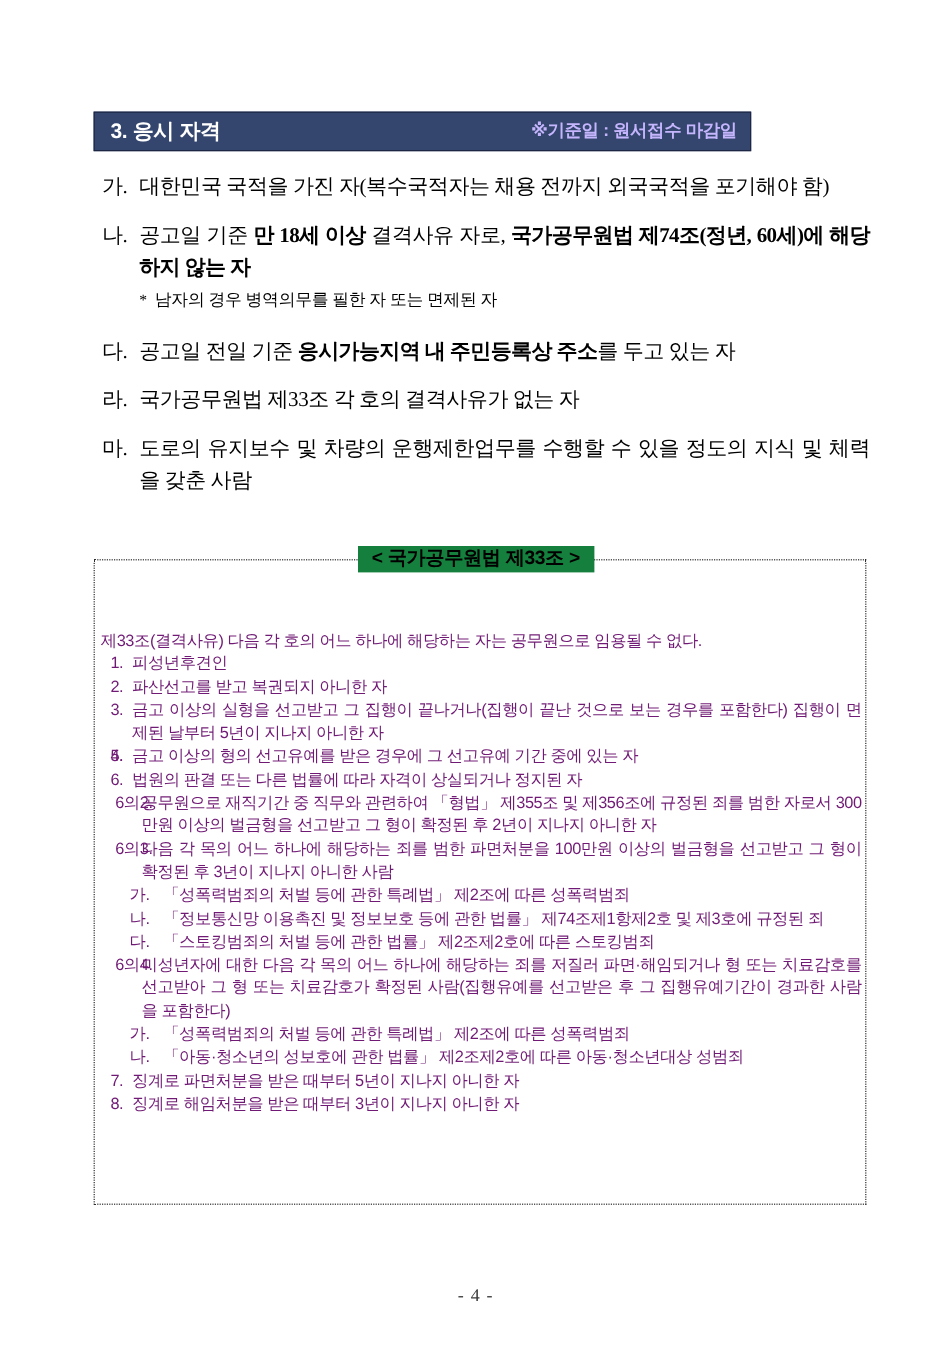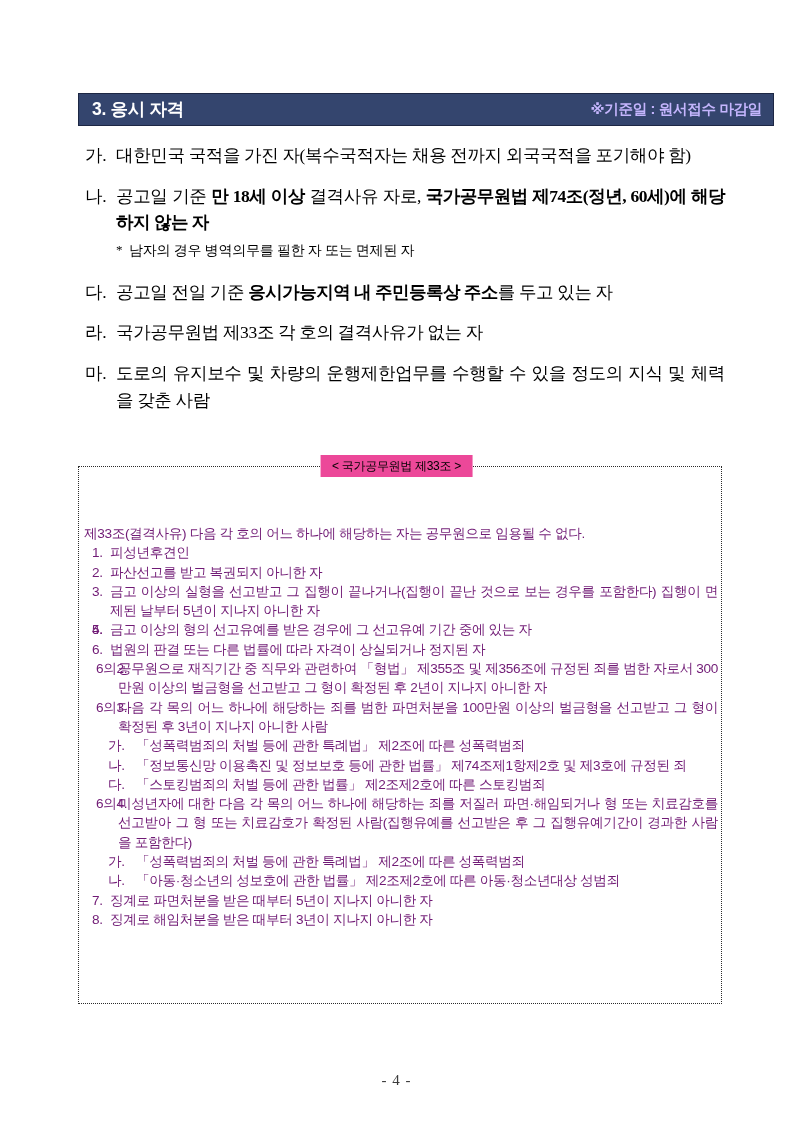--- a/index.html
+++ b/index.html
@@ -23,21 +23,21 @@
     width: 793px;
     height: 1121px;
     background: #ffffff;
   }
 
   
   .section-header {
     position: absolute;
     left: 78px;
     top: 93px;
-    width: 696px;
+    width: 548px;
     height: 33px;
     background: #34456e;
     border: 1px solid #1d2744;
     box-sizing: border-box;
     display: flex;
     align-items: center;
     justify-content: space-between;
     padding: 0 11px 0 13px;
   }
   .section-header .sh-title {
@@ -113,25 +113,25 @@
     height: 538px;
     border: 1px dotted #2b2b2b;
     box-sizing: border-box;
     background: transparent;
   }
   .lawbox-title {
     position: absolute;
     left: 50%;
     top: 455px;
     transform: translateX(-50%);
-    background: #ec4899;
+    background: #15803d;
     padding: 0 12px;
     font-family: "Liberation Sans", "DejaVu Sans", sans-serif;
-    font-weight: normal;
-    font-size: 12px;
+    font-weight: bold;
+    font-size: 16px;
     letter-spacing: -0.3px;
     line-height: 22px;
     white-space: nowrap;
     z-index: 3;
   }
 
   .lawbody {
     position: absolute;
     left: 84px;
     top: 524px;

